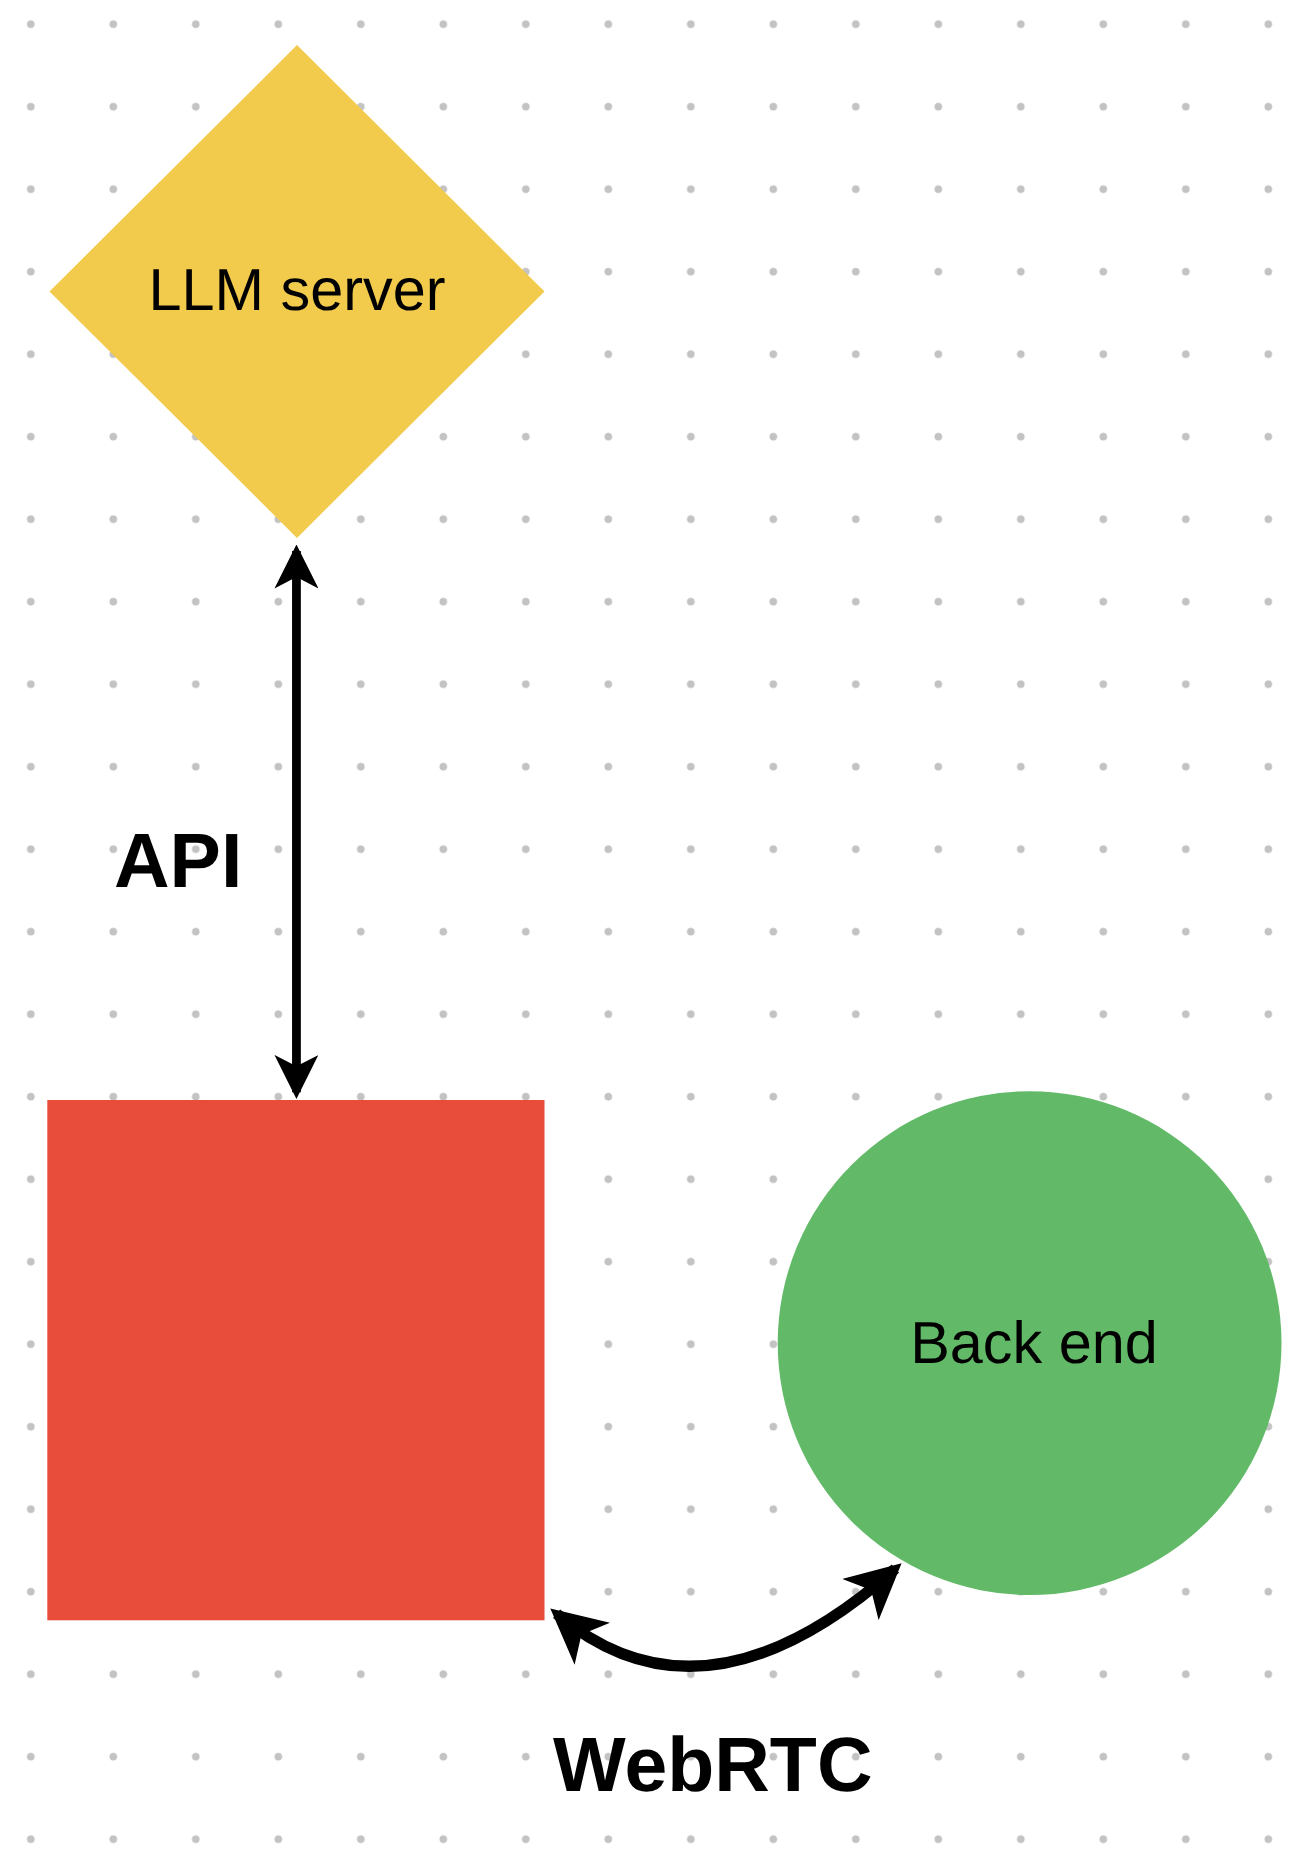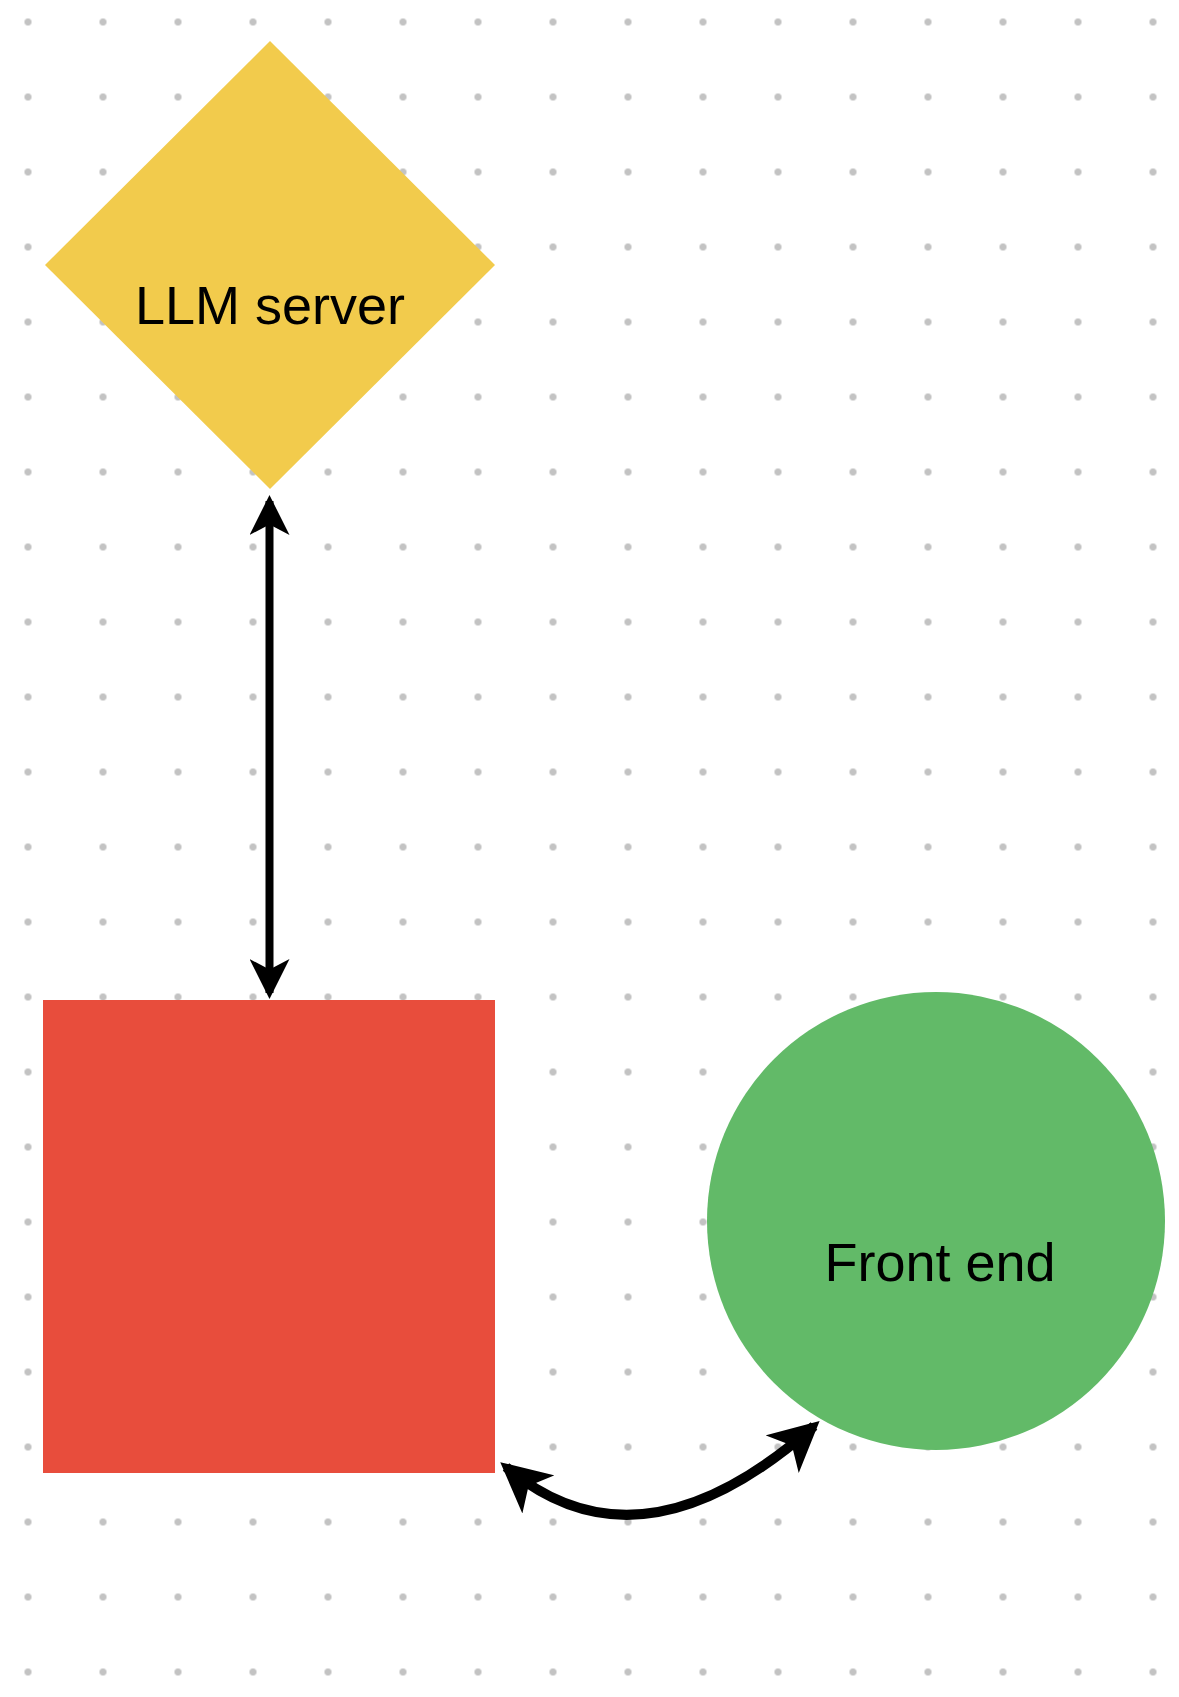--- a/index.html
+++ b/index.html
@@ -29,21 +29,20 @@
   .label {
     position: absolute;
     transform: translate(-50%, -50%);
     white-space: nowrap;
     color: #000000;
     line-height: 1;
   }
   .node-label {
     font-size: 54px;
     font-weight: 400;
-    margin-top: 41px;
   }
   .edge-label {
     font-size: 70px;
     font-weight: 700;
   }
 </style>
 </head>
 <body>
 
 <div class="canvas">
@@ -62,17 +61,19 @@
     <circle cx="936" cy="1221" r="229" fill="#62ba68"></circle>
 
     <path d="M 269.5 501 L 269.5 993" fill="none" stroke-width="8" marker-start="url(#arrowhead)" marker-end="url(#arrowhead)" stroke="#000000"></path>
 
     <path d="M 506 1467 Q 640 1580 814 1426" fill="none" stroke-width="10" marker-start="url(#arrowhead)" marker-end="url(#arrowhead)" stroke="#000000"></path>
   </svg>
 
   <div class="label node-label" style="left:270px; top:264px">LLM server</div>
 
 
-  <div class="label node-label" style="left:940px; top:1221px">Front end</div>
+  <div class="label node-label" style="left:940px; top:1221px">Back end</div>
 
+  <div class="label edge-label" style="left:162px; top:782px">API</div>
 
+  <div class="label edge-label" style="left:648px; top:1604px">WebRTC</div>
 
 </div>
 
 </body></html>

